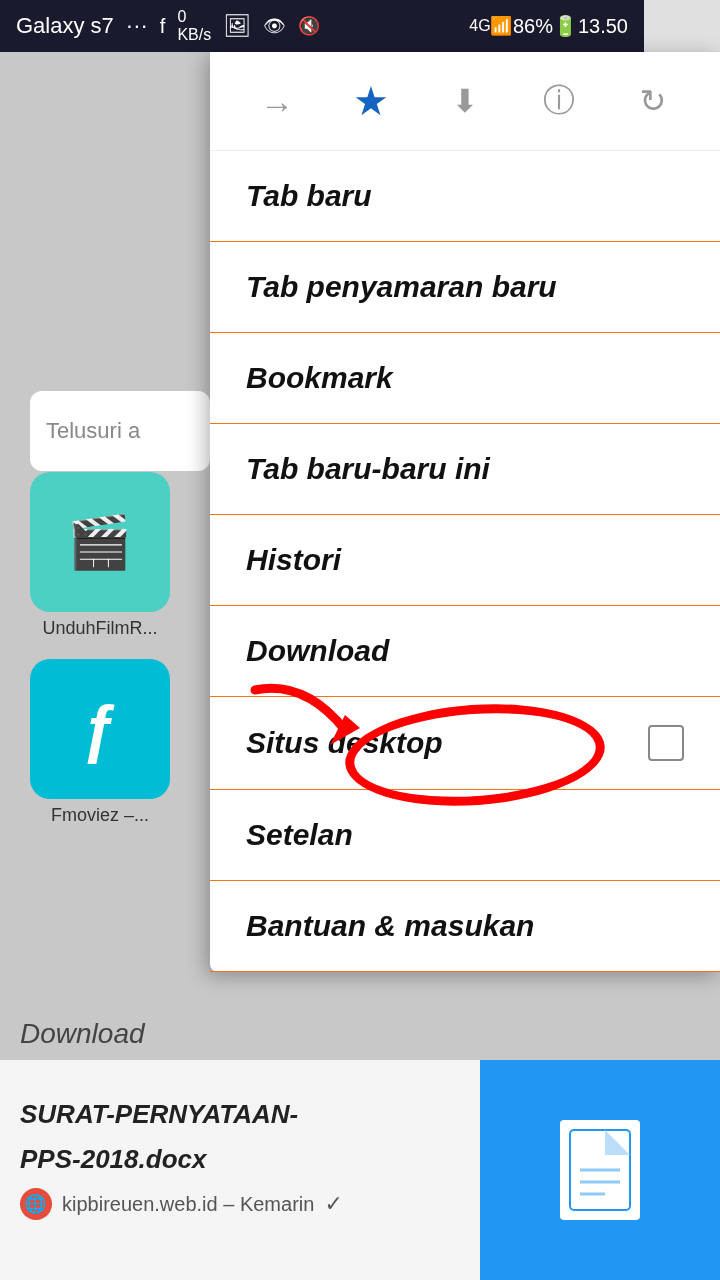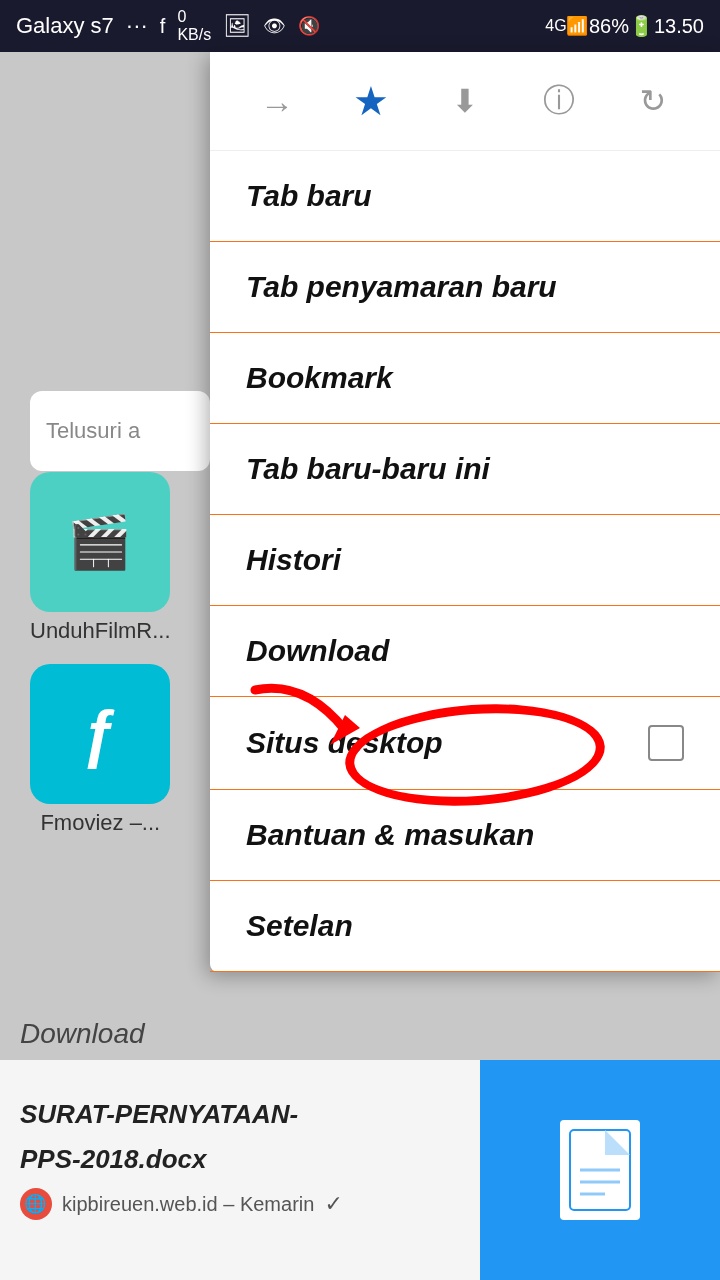--- a/index.html
+++ b/index.html
@@ -7,21 +7,21 @@
       width: 720px;
       height: 1280px;
       overflow: hidden;
       font-family: sans-serif;
       background: #e0e0e0;
       position: relative;
     }
 
     
     .status-bar {
-      width: 720px;
+      width: 644px;
       height: 52px;
       background: #1a1a2e;
       display: flex;
       align-items: center;
       justify-content: space-between;
       padding: 0 16px;
       color: white;
       font-size: 22px;
       font-weight: 500;
       position: relative;
@@ -62,21 +62,21 @@
       height: 140px;
       border-radius: 20px;
       display: flex;
       align-items: center;
       justify-content: center;
       font-size: 52px;
     }
     .app-icon.teal { background: #4dd0c4; }
     .app-icon.cyan { background: #00bcd4; }
     .app-icon-label {
-      font-size: 22px;
+      font-size: 18px;
       color: #333;
       text-align: center;
       margin-top: 6px;
     }
 
     
     .search-bar-bg {
       position: absolute;
       top: 339px;
       left: 30px;
@@ -334,25 +334,25 @@
   <div class="menu-item">
     <span class="menu-item-label">Histori</span>
   </div>
   <div class="menu-item">
     <span class="menu-item-label">Download</span>
   </div>
   <div class="menu-item">
     <span class="menu-item-label">Situs desktop</span>
     <div class="menu-item-checkbox"></div>
   </div>
-  <div class="menu-item">
-    <span class="menu-item-label">Bantuan &amp; masukan</span>
-  </div>
   <div class="menu-item" style="position:relative;">
     <span class="menu-item-label">Setelan</span>
+  </div>
+  <div class="menu-item">
+    <span class="menu-item-label">Bantuan &amp; masukan</span>
   </div>
 </div>
 
 <div style="
   position: absolute;
   top: 705px;
   right: 115px;
   width: 260px;
   height: 100px;
   border: 9px solid red;

